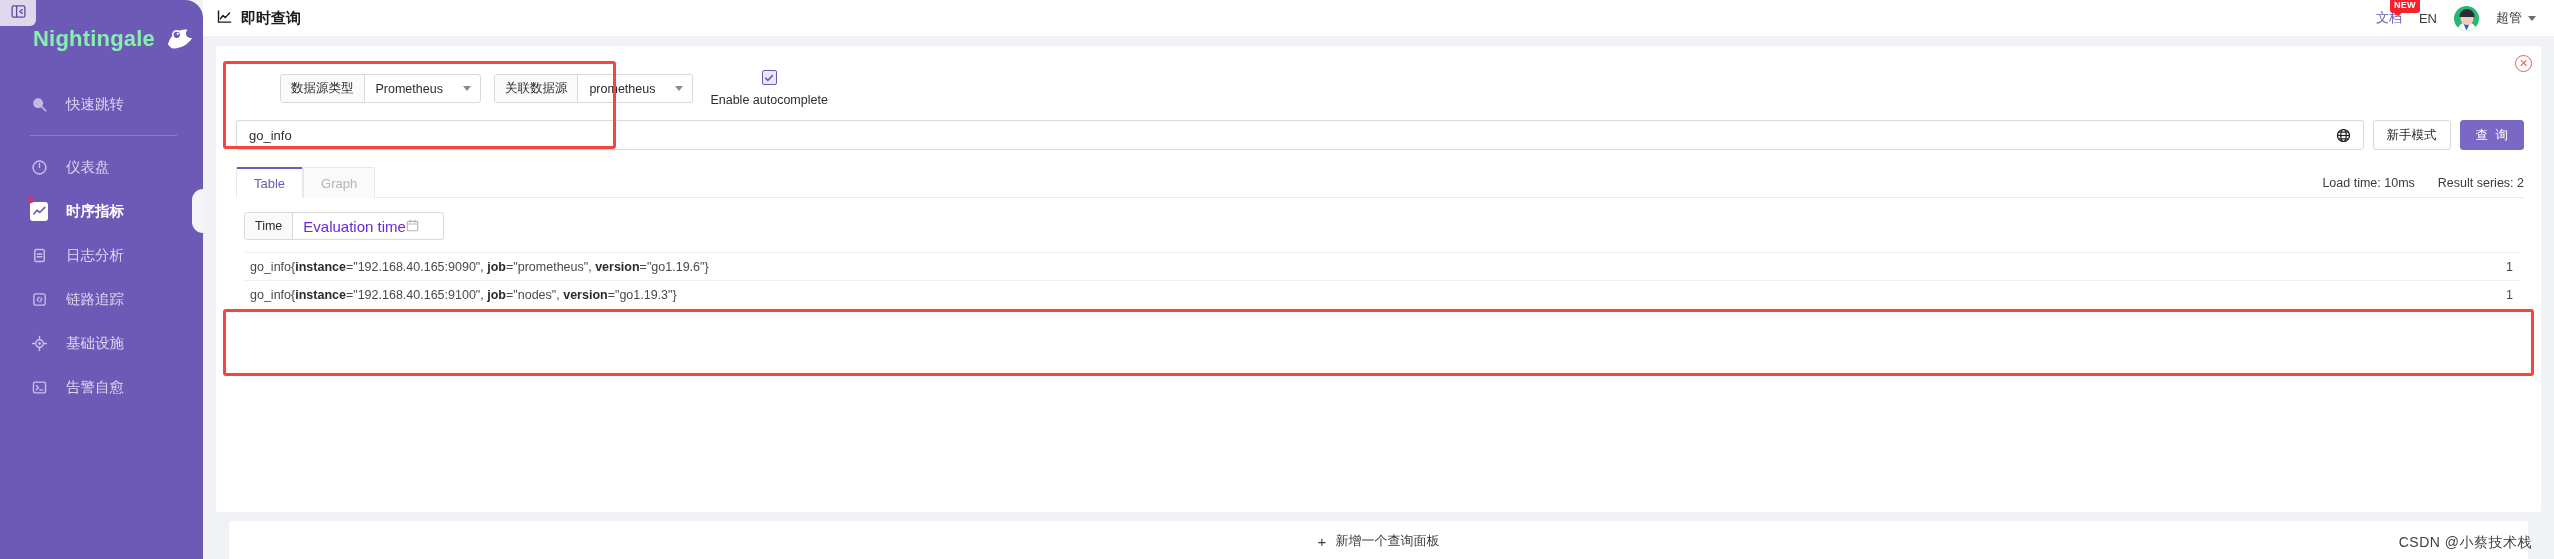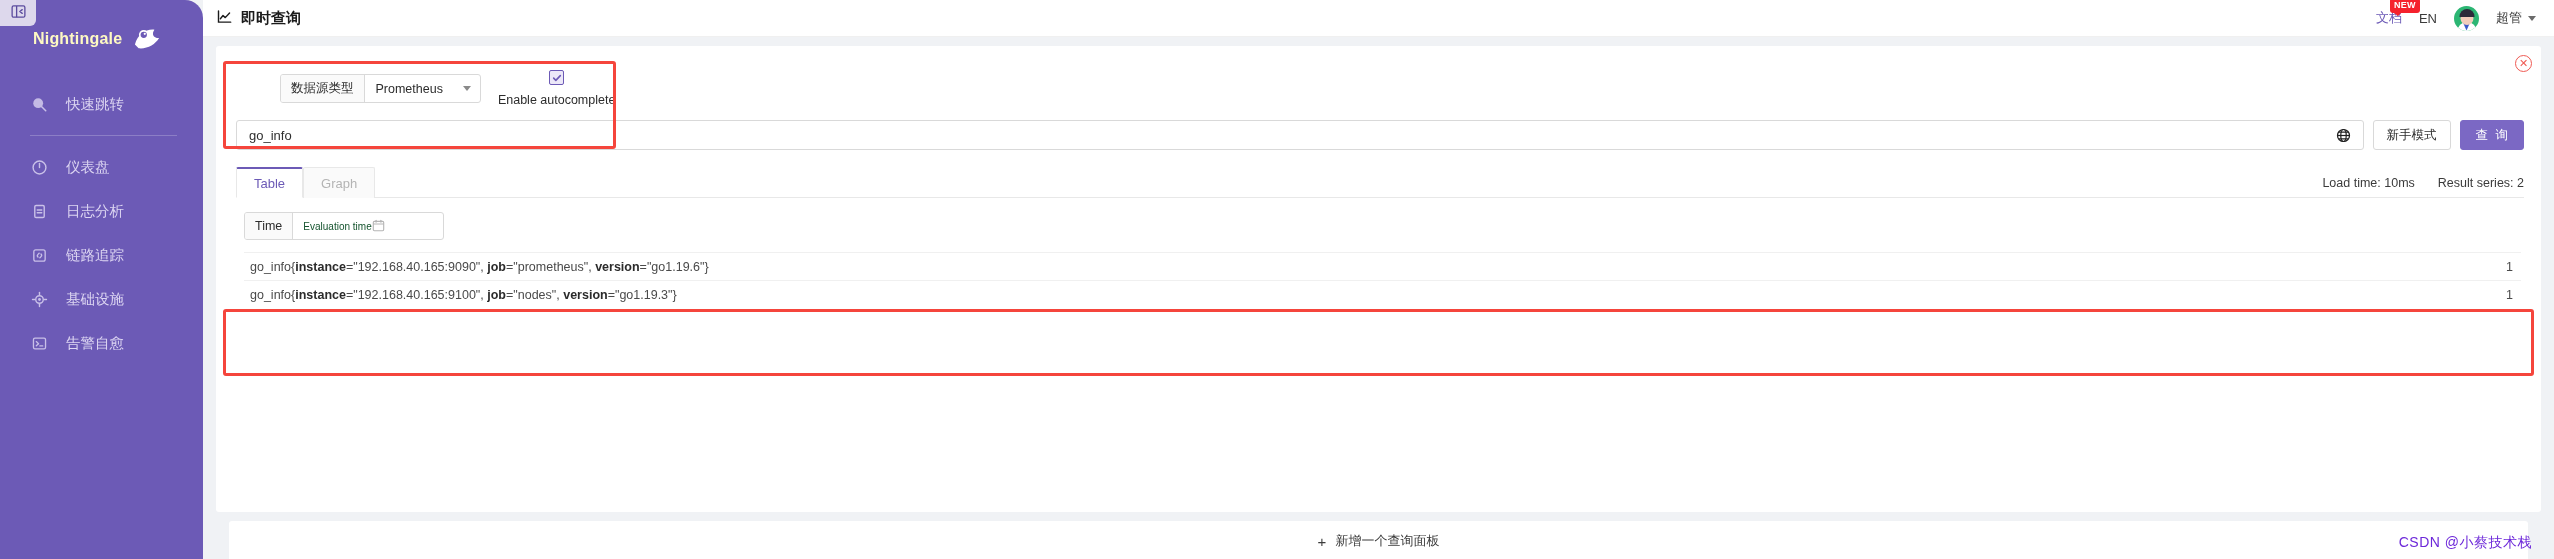--- a/index.html
+++ b/index.html
@@ -28,21 +28,21 @@
     border-bottom-right-radius: 6px;
     display: flex; align-items: center; justify-content: center;
     z-index: 5;
   }
   .collapse-tab svg { width: 15px; height: 15px; }
   .brand {
     height: 78px; display: flex; align-items: center;
     padding-left: 33px; gap: 10px;
   }
   .brand-text {
-    font-size: 16px; font-weight: 700; color: #fef9c3;
+    font-size: 22px; font-weight: 700; color: #86efac;
     letter-spacing: .2px;
   }
   .brand-logo { width: 30px; height: 26px; position: relative; }
   .nav { padding-top: 4px; }
   .nav-item {
     height: 44px; display: flex; align-items: center;
     padding-left: 30px; gap: 18px;
     font-size: 14.5px; color: #ddd6f2;
     position: relative; cursor: pointer;
   }
@@ -217,21 +217,21 @@
     display: flex; align-items: stretch; height: 28px; width: 200px;
     border: 1px solid #d9d9d9; border-radius: 3px; background: #fff; overflow:hidden;justify-content:center;
   }
   .timebox .lbl {
     background: #fafafa; border-right: 1px solid #d9d9d9;
     padding: 0 10px; display:flex; align-items:center;
     font-size: 12.5px; color: #2c2c2c;
   }
   .timebox .fld {
     flex: 1; display: flex; align-items: center; padding: 0 9px 0 10px;
-    font-size: 10px; color: #14532d;
+    font-size: 15px; color: #6d28d9;
   }
   .timebox .fld svg { width: 13px; height: 13px; margin-left: auto; color:#b5b5b5;}
 
   .results { padding: 12px 20px 0 28px; }
   .res-row {
     display: flex; align-items: center; height: 29px;
     border-bottom: 1px solid #f0f0f0;
     font-size: 12.5px; color: #4a4a4a;
     font-family: "Liberation Sans", sans-serif;
   }
@@ -243,21 +243,21 @@
   .addbar {
     height: 40px; margin: 9px 13px 0 13px; background: #fff;
     border-radius: 3px; display: flex; align-items: center;
     justify-content: center; gap: 9px;
     font-size: 13px; color: #3b3b3b; cursor: pointer;
   }
   .addbar .plus { font-size: 15px; color:#3b3b3b; line-height:1; }
 
   .watermark {
     position: absolute; right: 22px; bottom: 7px;
-    font-size: 14px; color: #6d28d9; letter-spacing: .5px;
+    font-size: 14px; color: #404040; letter-spacing: .5px;
     pointer-events: none;
   }
 </style>
 </head>
 <body>
 
 <div id="app">
 
   <aside class="sidebar">
     <div class="collapse-tab">
@@ -300,20 +300,31 @@
         <span class="ico">
           <svg viewBox="0 0 18 18" fill="none" stroke="currentColor" stroke-width="1.5">
             <circle cx="9" cy="9" r="6.8"></circle>
             <line x1="9" y1="9" x2="9" y2="4.8" stroke-linecap="round"></line>
           </svg>
         </span>
         <span>仪表盘</span>
       </div>
 
 
+      <div class="nav-item active">
+        <span class="nav-dot"></span>
+        <span class="ico">
+          <span class="ico-box">
+            <svg viewBox="0 0 18 18" fill="none" stroke="#6c5ab6" stroke-width="1.7">
+              <path d="M3 11.6 L6.4 7.6 L9.2 10 L14.6 4.6" stroke-linecap="round" stroke-linejoin="round"></path>
+            </svg>
+          </span>
+        </span>
+        <span>时序指标</span>
+      </div>
 
       <div class="nav-item">
         <span class="ico">
           <svg viewBox="0 0 18 18" fill="none" stroke="currentColor" stroke-width="1.5">
             <rect x="4" y="2.6" width="10" height="12.8" rx="1.4"></rect>
             <line x1="6.6" y1="7.4" x2="11.4" y2="7.4" stroke-linecap="round"></line>
             <line x1="6.6" y1="10.4" x2="11.4" y2="10.4" stroke-linecap="round"></line>
           </svg>
         </span>
         <span>日志分析</span>
@@ -402,20 +413,27 @@
           <div class="sel-row">
 
             <div class="combo">
               <span class="lbl">数据源类型</span>
               <span class="val">
                 <span>Prometheus</span>
                 <span class="chev"></span>
               </span>
             </div>
 
+            <div class="combo">
+              <span class="lbl">关联数据源</span>
+              <span class="val">
+                <span>prometheus</span>
+                <span class="chev"></span>
+              </span>
+            </div>
 
             <div class="cbx-wrap">
               <span class="cbx">
                 <span>
                   <svg viewBox="0 0 12 12" fill="none" stroke="#6c5ab6" stroke-width="1.9">
                     <path d="M2 6.2 L4.6 8.8 L10 3.2" stroke-linecap="round" stroke-linejoin="round"></path>
                   </svg>
                 </span>
               </span>
               <span class="cbx-label">Enable autocomplete</span>

